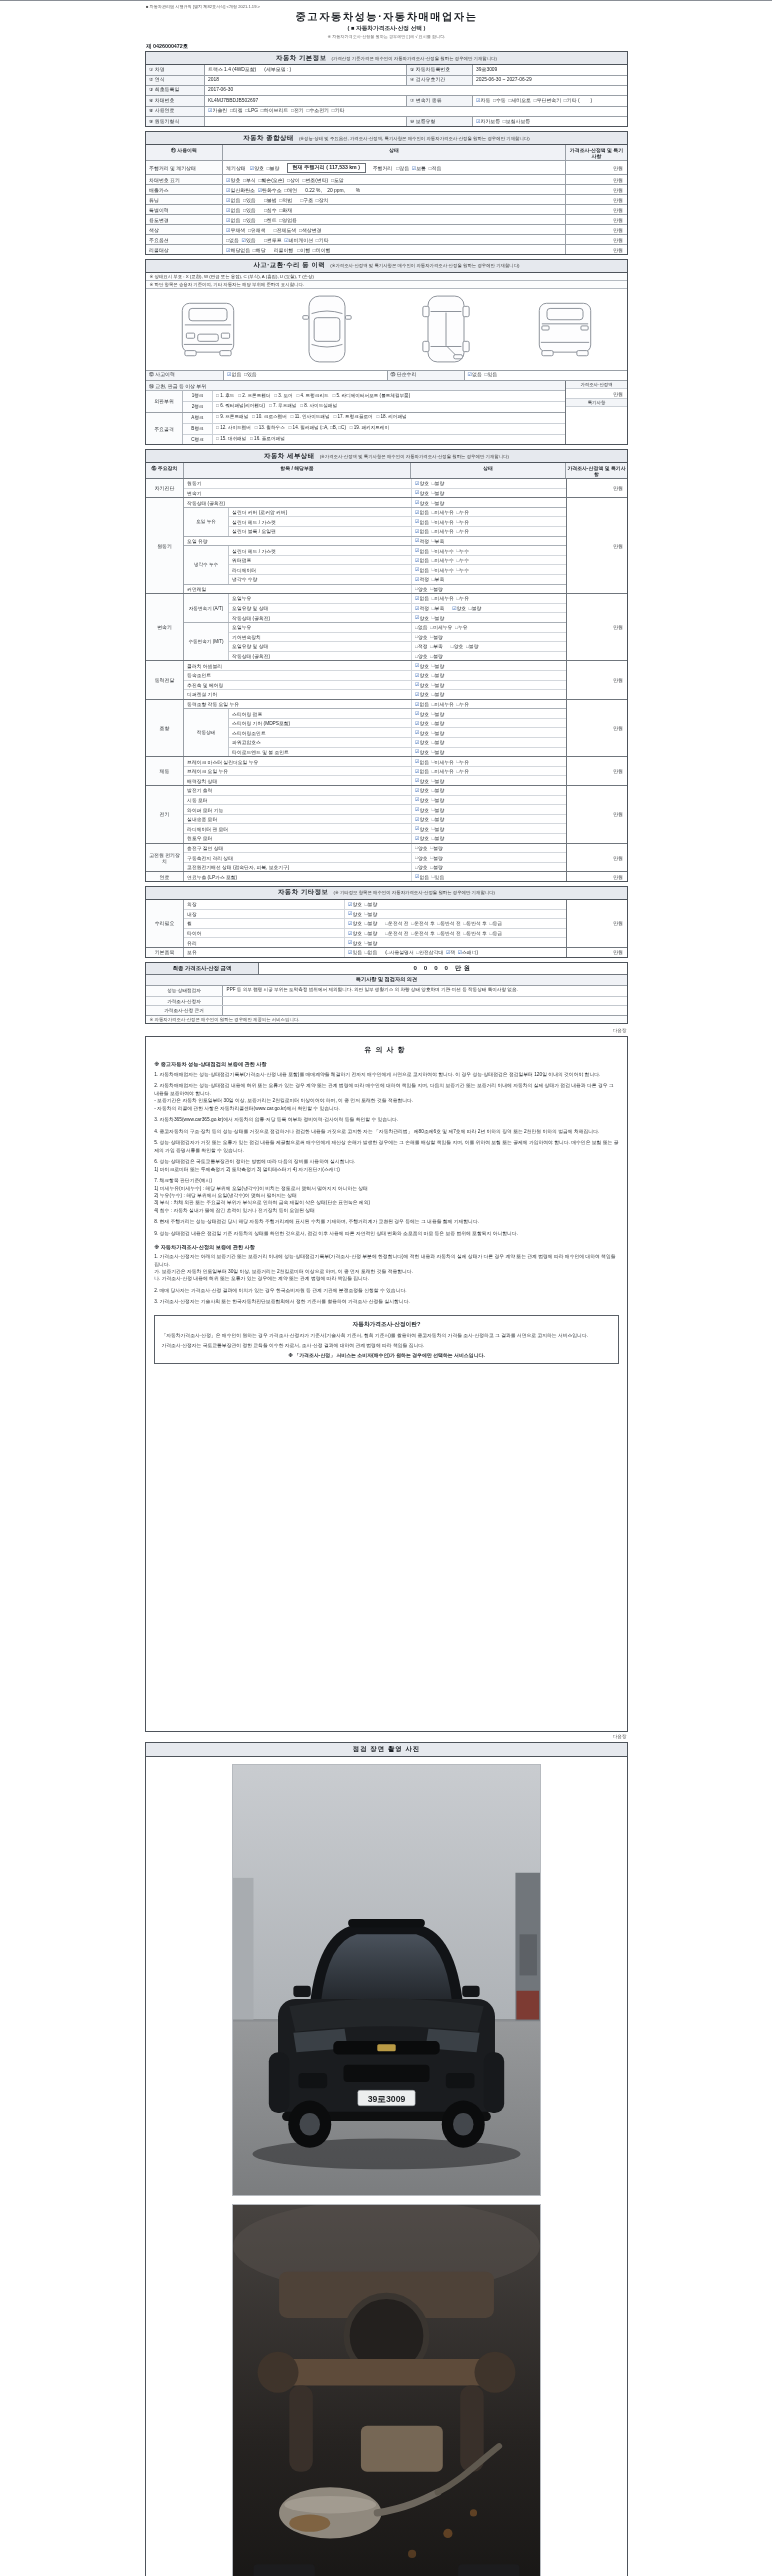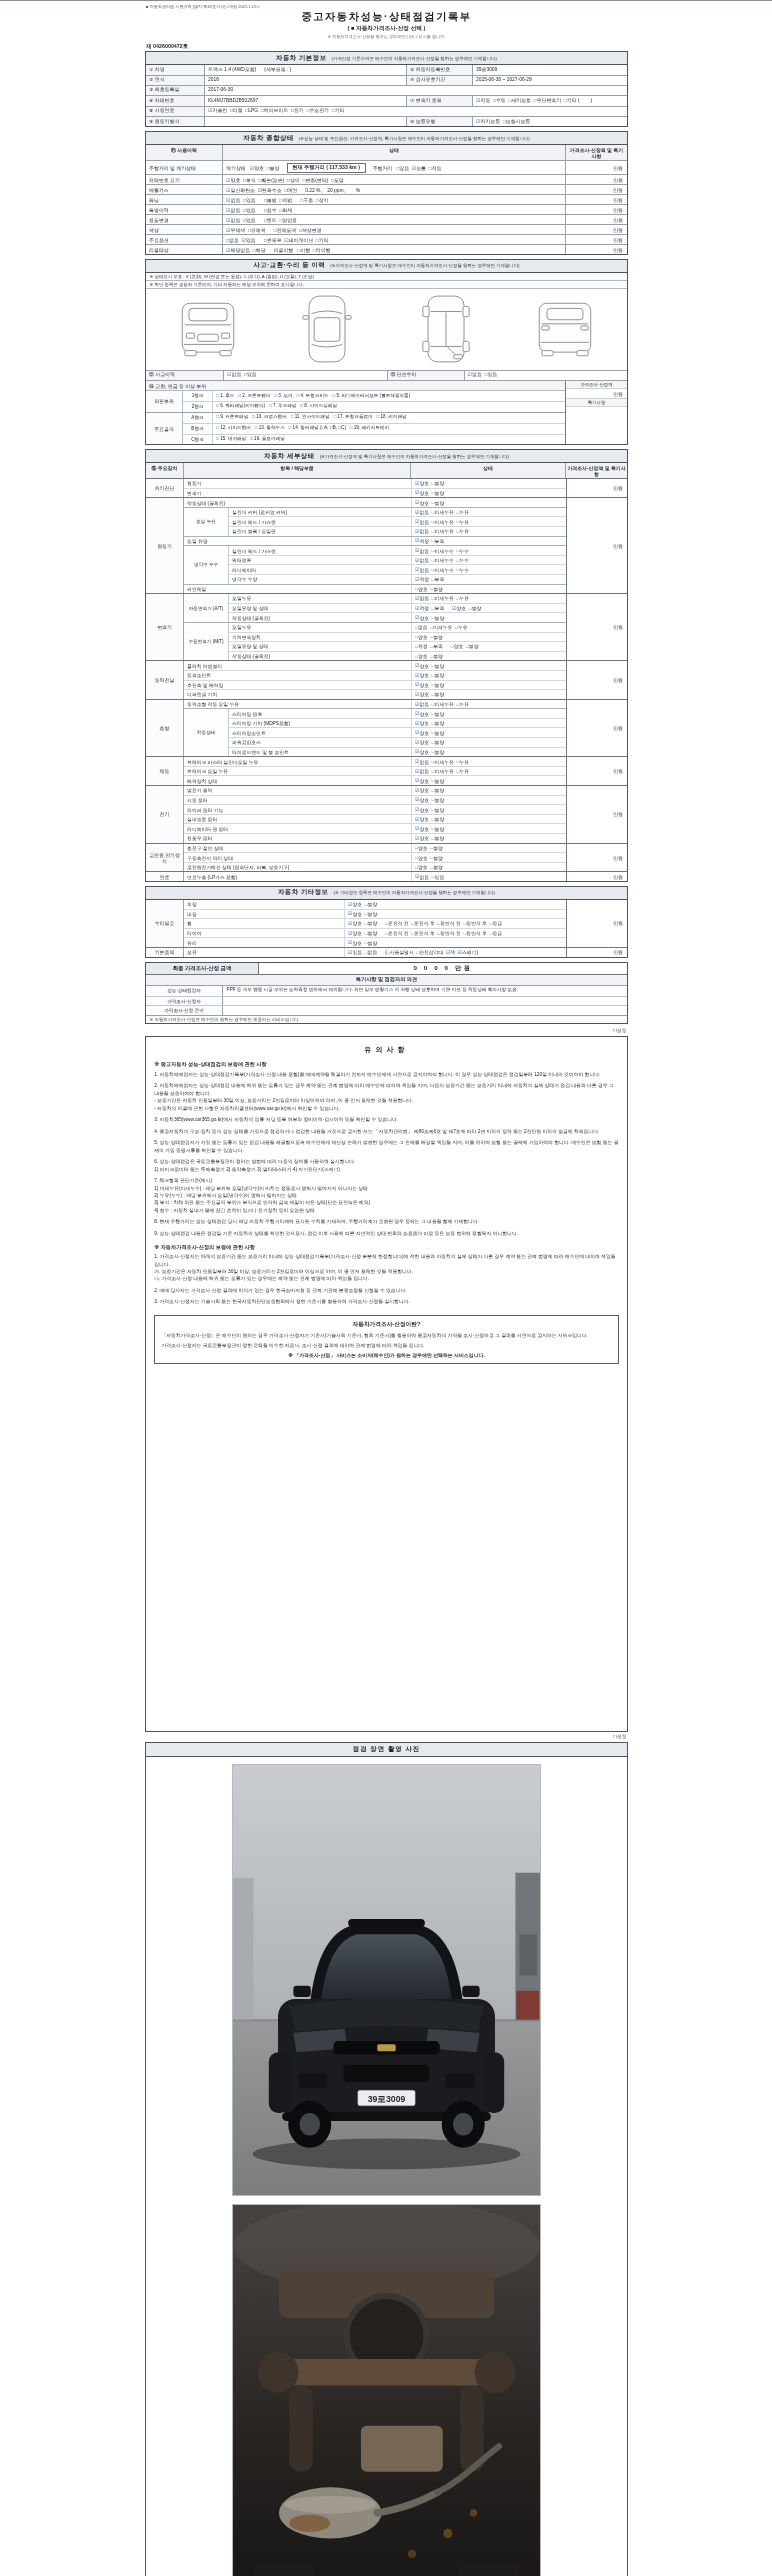--- a/index.html
+++ b/index.html
@@ -115,21 +115,21 @@
 .ck{color:#60666d}
 .ck.on{color:#1d55ad}
 </style>
 </head>
 <body>
 
 <div class="page">
   <div class="doc">
 
     <div class="form-ref">■ 자동차관리법 시행규칙 [별지 제82호서식] &lt;개정 2021.1.19.&gt;</div>
-    <div class="title">중고자동차성능·상태점검기록부</div>
+    <div class="title">중고자동차성능·자동차매매업자는</div>
     <div class="subtitle">( ■ 자동차가격조사·산정 선택 )</div>
     <div class="subnote">※ 자동차가격조사·산정을 원하는 경우에만 [ ]에 √ 표시를 합니다.</div>
     <div class="docno">제 0426000472호</div>
 
     <section class="tbl">
       <div class="sec-head">
         <b>자동차 기본정보</b>
         <span class="note">(가격산정 기준가격은 매수인이 자동차가격조사·산정을 원하는 경우에만 기재합니다)</span>
       </div>
       <div>

